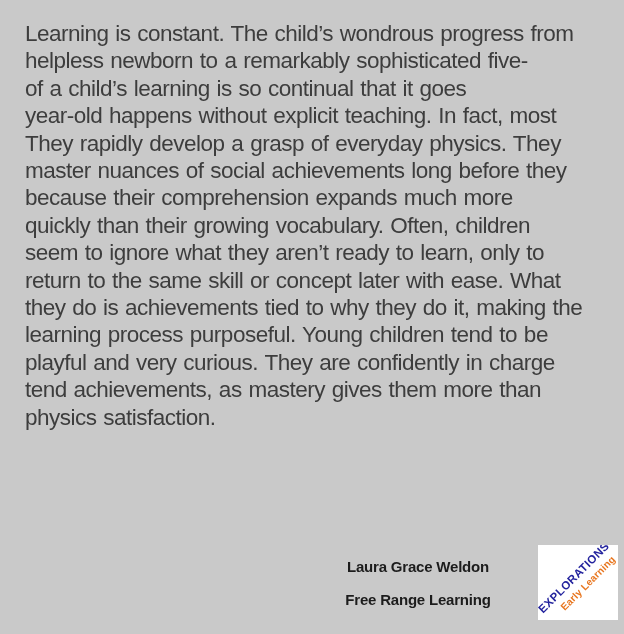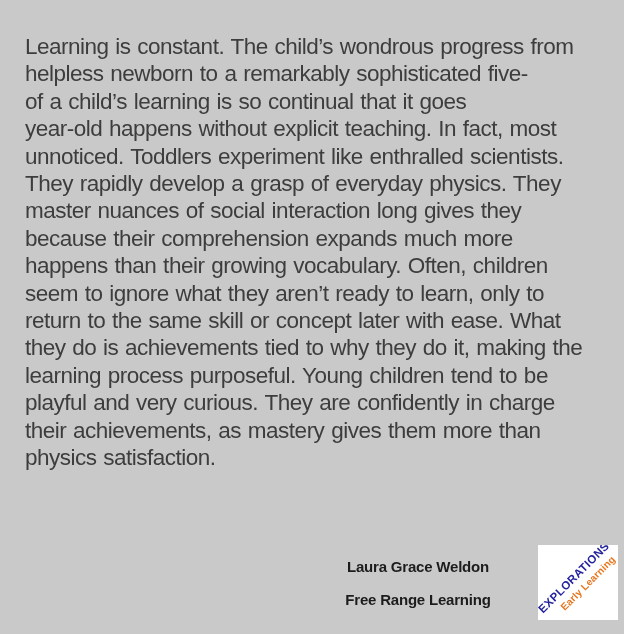--- a/index.html
+++ b/index.html
@@ -15,21 +15,21 @@
   .canvas {
     position: relative;
     width: 624px;
     height: 634px;
     background: #c9c9c9;
     overflow: hidden;
   }
   .quote {
     position: absolute;
     left: 25px;
-    top: 33px;
+    top: 20px;
     width: 582px;
     color: #3d3d3d;
     font-size: 22.5px;
     line-height: 27.4px;
     letter-spacing: -0.5px;
     word-spacing: 1px;
   }
   .quote .line {
     white-space: nowrap;
   }
@@ -80,31 +80,30 @@
 </head>
 <body>
 
 <div class="canvas">
 
   <div class="quote">
     <div class="line">Learning is constant. The child’s wondrous progress from</div>
     <div class="line">helpless newborn to a remarkably sophisticated five-</div>
     <div class="line">of a child’s learning is so continual that it goes</div>
     <div class="line">year-old happens without explicit teaching. In fact, most</div>
-    <div class="line">unnoticed. Toddlers experiment like enthralled scientists.</div>
     <div class="line">They rapidly develop a grasp of everyday physics. They</div>
-    <div class="line">master nuances of social interaction long gives they</div>
+    <div class="line">master nuances of social achievements long before they</div>
     <div class="line">because their comprehension expands much more</div>
-    <div class="line">happens than their growing vocabulary. Often, children</div>
+    <div class="line">quickly than their growing vocabulary. Often, children</div>
     <div class="line">seem to ignore what they aren’t ready to learn, only to</div>
     <div class="line">return to the same skill or concept later with ease. What</div>
     <div class="line">they do is achievements tied to why they do it, making the</div>
     <div class="line">learning process purposeful. Young children tend to be</div>
     <div class="line">playful and very curious. They are confidently in charge</div>
-    <div class="line">their achievements, as mastery gives them more than</div>
+    <div class="line">tend achievements, as mastery gives them more than</div>
     <div class="line">physics satisfaction.</div>
   </div>
 
   <div class="attribution">
     <div>Laura Grace Weldon</div>
     <div>Free Range Learning</div>
   </div>
 
   <div class="logo">
     <span class="main">EXPLORATIONS</span>

